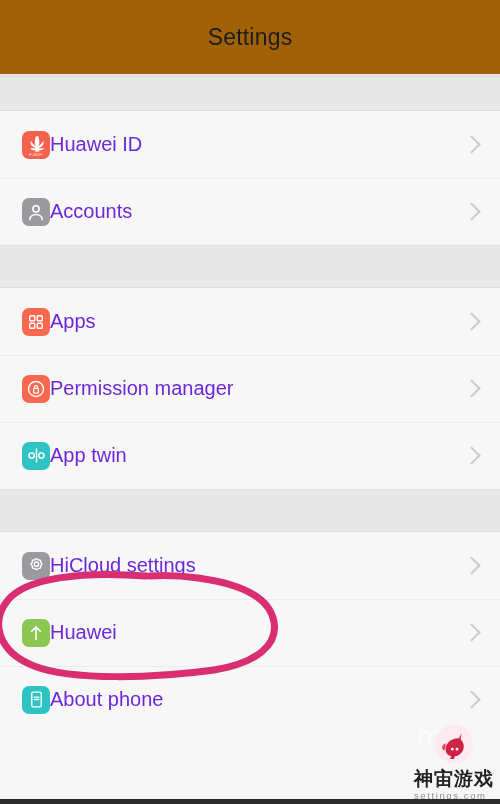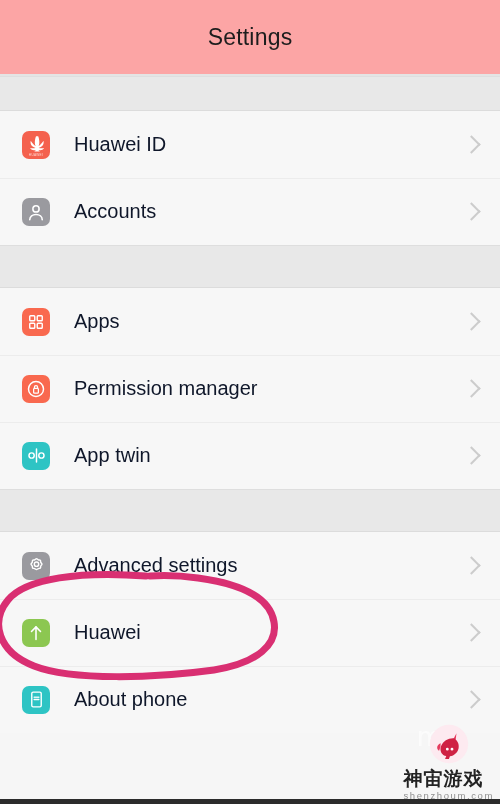--- a/index.html
+++ b/index.html
@@ -7,21 +7,21 @@
   body {
     font-family:"Liberation Sans", sans-serif;
     background:#f6f6f6;
     overflow:hidden;
     position:relative;
   }
 
   
   .header{
     height:74px;
-    background:#fca5a5;
+    background:#a16207;
     display:flex;
     align-items:center;
     justify-content:center;
     position:relative;
   }
   .header-title{
     font-size:23px;
     color:#1d1d1d;
     letter-spacing:.2px;
   }
@@ -61,23 +61,22 @@
     width:28px; height:28px;
     border-radius:7px;
     flex:0 0 auto;
     display:flex;
     align-items:center;
     justify-content:center;
     position:relative;
     overflow:hidden;
   }
   .row-label{
-    margin-left:24px;
     font-size:20px;
-    color:#0f172a;
+    color:#6d28d9;
     flex:1 1 auto;
     white-space:nowrap;
   }
   .chevron{
     flex:0 0 auto;
     width:13px; height:13px;
     border-right:2px solid #cccccc;
     border-top:2px solid #cccccc;
     transform:rotate(45deg);
     margin-right:4px;
@@ -248,21 +247,21 @@
 
   <div class="row">
     <div class="row-icon ico-adv">
       <svg viewBox="0 0 24 24" width="21" height="21" aria-hidden="true">
         <g fill="none" stroke="#ffffff" stroke-width="1.6">
           <path d="M12 4.3c.9 0 1.3.9 2.1 1.2.8.4 1.7-.1 2.3.6.6.6.1 1.5.5 2.3.4.8 1.3 1.1 1.3 2.1s-.9 1.3-1.3 2.1c-.4.8.1 1.7-.5 2.3-.6.6-1.5.2-2.3.6-.8.3-1.2 1.2-2.1 1.2s-1.3-.9-2.1-1.2c-.8-.4-1.7.1-2.3-.6-.6-.6-.1-1.5-.5-2.3-.4-.8-1.3-1.1-1.3-2.1s.9-1.3 1.3-2.1c.4-.8-.1-1.7.5-2.3.6-.6 1.5-.2 2.3-.6.8-.3 1.2-1.2 2.1-1.2z"></path>
           <circle cx="12" cy="10.5" r="2.5"></circle>
         </g>
       </svg>
     </div>
-    <div class="row-label">Advanced settings</div>
+    <div class="row-label">HiCloud settings</div>
     <div class="chevron"></div>
   </div>
 
   <div class="row">
     <div class="row-icon ico-updater">
       <svg viewBox="0 0 24 24" width="22" height="22" aria-hidden="true">
         <g fill="none" stroke="#ffffff" stroke-width="1.7" stroke-linecap="round" stroke-linejoin="round">
           <path d="M12 19V5.6"></path>
           <path d="M7.1 10.3 12 5.3l4.9 5"></path>
         </g>
@@ -301,17 +300,17 @@
 <div class="watermark">
   <svg class="wm-logo" viewBox="0 0 48 48" aria-hidden="true">
     <circle cx="24" cy="24" r="23" fill="#fdeaf0"></circle>
     <path d="M33 11 28.5 19.5 32 19z" fill="#e63a5e"></path>
     <path d="M30 17c-6.5-.5-13 3-15.5 9.5-1.6 4.2-.4 8.4 2.6 10.6 1 .8 2.3 1.3 3.6 1.4l-1.4 3.5h4.6l1.2-3.2c5.3-.9 9.4-4.8 10.4-9.8.9-4.6-.9-9.2-5.5-12z" fill="#cf2244"></path>
     <path d="M22 28.5a1.7 1.7 0 1 0 0 3.4 1.7 1.7 0 0 0 0-3.4zm5.6 0a1.7 1.7 0 1 0 0 3.4 1.7 1.7 0 0 0 0-3.4z" fill="#ffffff"></path>
     <path d="M14 23c-2.8 1-4.4 3.2-4.2 5.6.1 1.6 1 2.9 2.3 3.6l1.6-4.6z" fill="#e63a5e"></path>
   </svg>
   <div class="wm-text">
     <div class="wm-cn">神宙游戏</div>
-    <div class="wm-url">shenzhoum.com</div>
+    <div class="wm-url">settings.com</div>
   </div>
 </div>
 
 <div class="bottom-bar"></div>
 
 </body></html>

